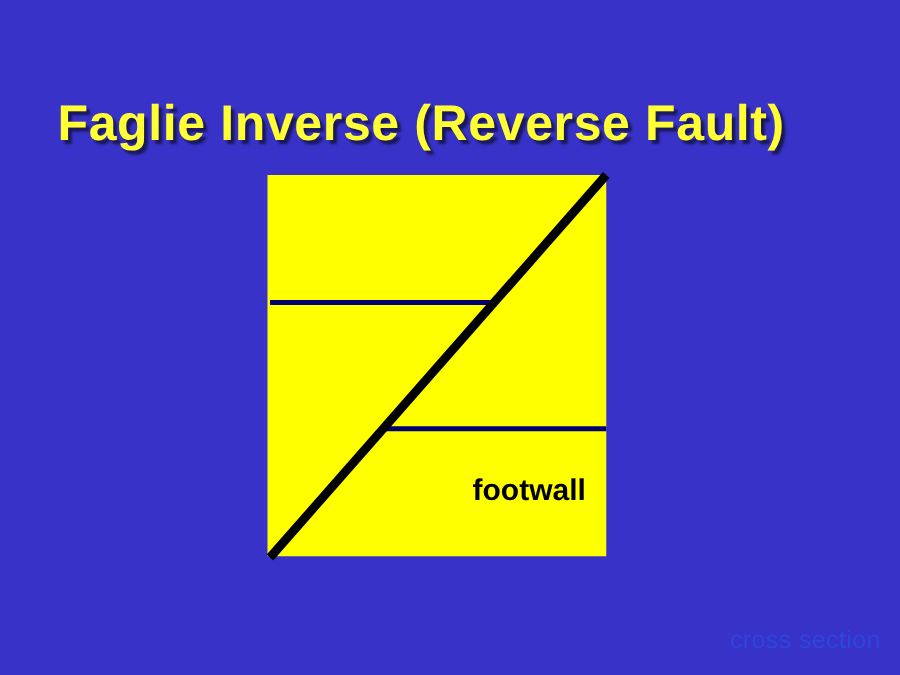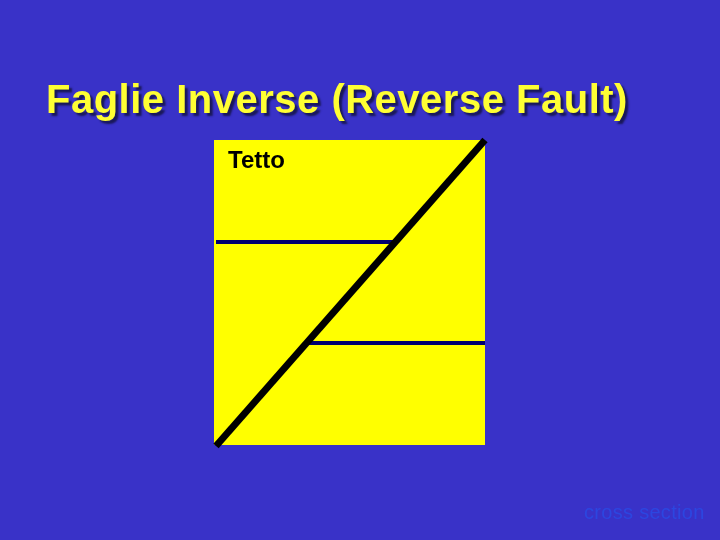--- a/index.html
+++ b/index.html
@@ -83,21 +83,21 @@
 
 <figure class="diagram-box" style="margin:0">
 
   <svg class="diagram-overlay" viewBox="0 0 271 305">
     <line class="strata-line" x1="2" y1="102" x2="181" y2="102"></line>
     <line class="strata-line" x1="92" y1="203" x2="271" y2="203"></line>
     <line class="fault-line" x1="2" y1="306" x2="271" y2="0"></line>
   </svg>
 
   <div class="diagram-label hanging-wall-label">
-    <div>Tetto</div>
   </div>
 
   <div class="diagram-label footwall-label">
+    <div>footwall</div>
   </div>
 
 </figure>
 
 <div class="caption">cross section</div>
 
 </body></html>

